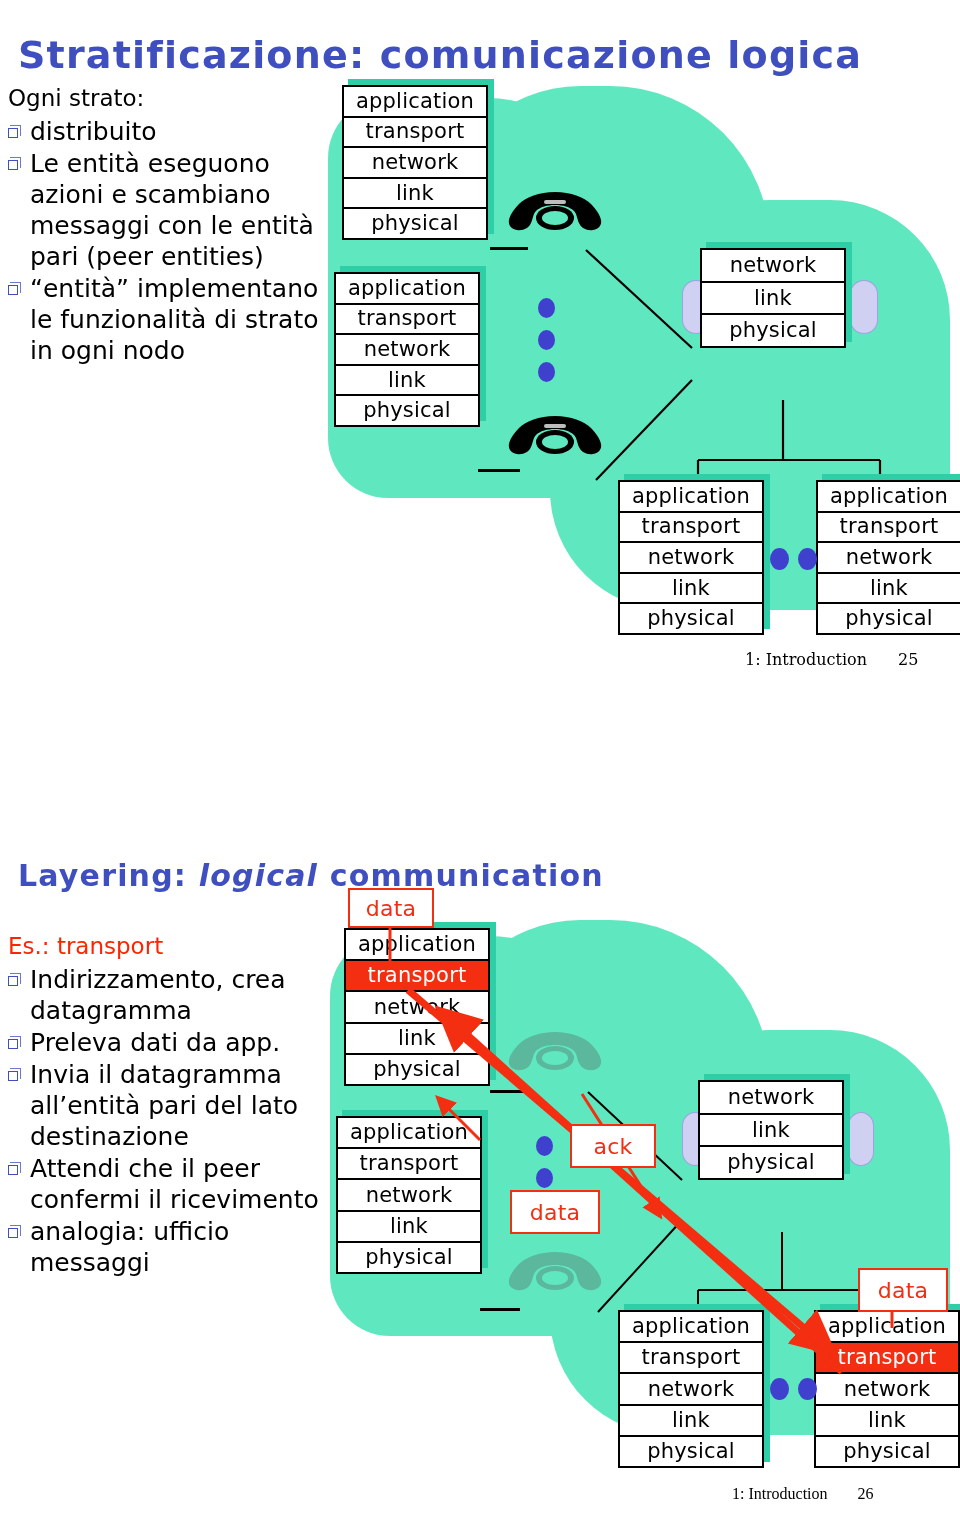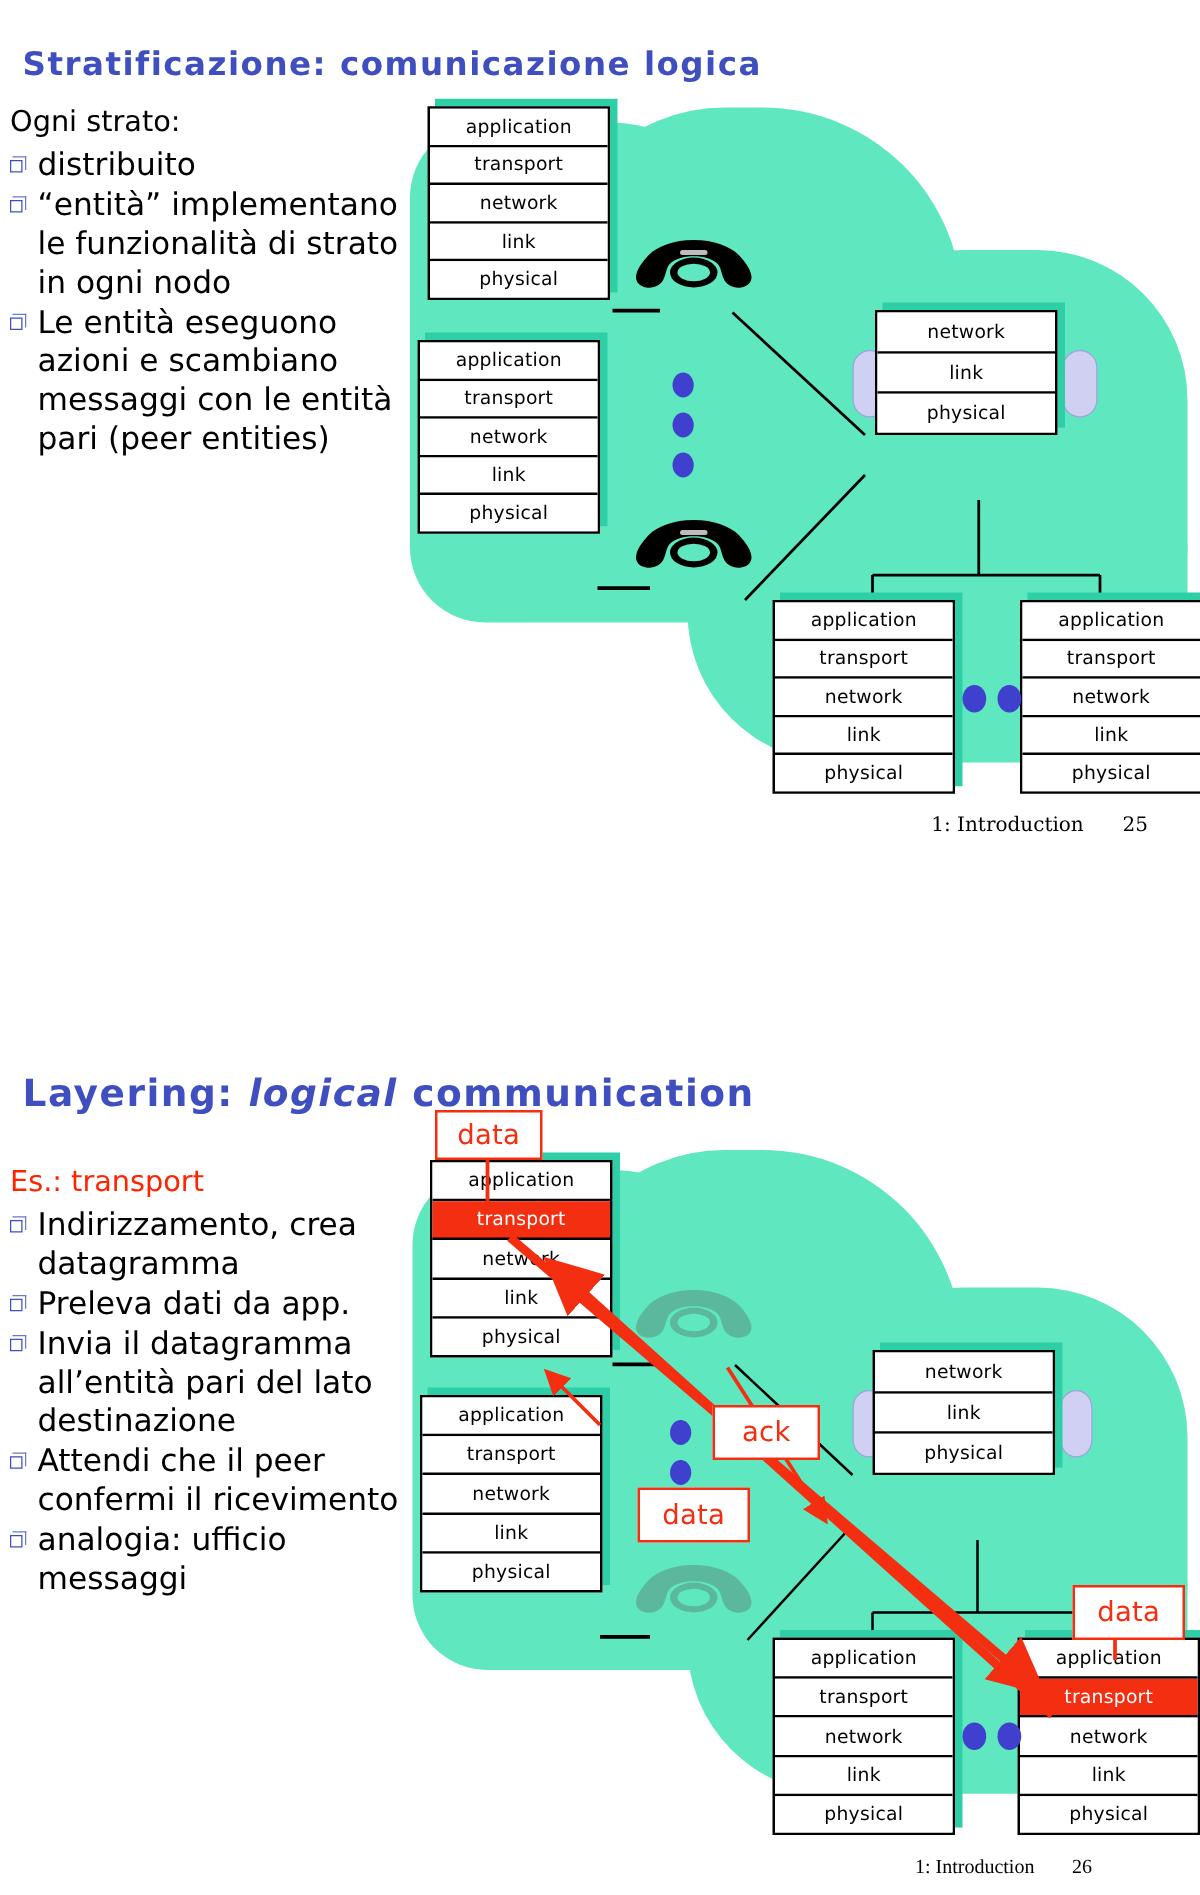--- a/index.html
+++ b/index.html
@@ -52,21 +52,21 @@
     background:#2ecfa6;
   }
   .stack .frame {
     position:absolute; left:0; top:0; width:100%; height:100%;
     border:2.5px solid #000; background:#fff;
     display:flex; flex-direction:column;
   }
   .stack .lyr {
     flex:1 1 0; display:flex; align-items:center; justify-content:center;
     border-bottom:2px solid #000; background:#fff;
-    font-size:15px; color:#000; line-height:1; letter-spacing:0.2px;
+    font-size:21px; color:#000; line-height:1; letter-spacing:0.2px;
     overflow:hidden; white-space:nowrap;
   }
   .stack .lyr:last-child { border-bottom:none; }
   .stack .lyr.hot { background:#f42e10; color:#ffffff; }
 
   .cyl {
     position:absolute; background:#cfd0f2; border:1.5px solid #9fa2e0;
     border-radius:50% / 26%;
   }
 
@@ -89,45 +89,45 @@
     position:absolute; font-family:"DejaVu Serif", serif; color:#000;
     font-size:16px; white-space:nowrap;
   }
   .footer .pg { margin-left:26px; }
 </style>
 </head>
 <body>
 
 <section id="slide1" class="slide">
 
-  <h1 class="slide-title" style="left:18px; top:20px; font-size:26px;">Stratificazione: comunicazione logica</h1>
+  <h1 class="slide-title" style="left:18px; top:8px; font-size:38px;">Stratificazione: comunicazione logica</h1>
 
   <div class="bullets" style="left:8px; top:84px; width:318px;">
     <p class="lead">Ogni strato:</p>
 
     <div class="bullet-row">
       <span class="cube">
           <i></i>
           <b></b>
         </span>
       <span class="btext">distribuito</span>
     </div>
     <div class="bullet-row">
       <span class="cube">
           <i></i>
           <b></b>
         </span>
+      <span class="btext">Le entità eseguono azioni e scambiano messaggi con le entità pari (peer entities)</span>
+    </div>
+    <div class="bullet-row">
+      <span class="cube">
+          <i></i>
+          <b></b>
+        </span>
       <span class="btext">“entità” implementano le funzionalità di strato in ogni nodo</span>
-    </div>
-    <div class="bullet-row">
-      <span class="cube">
-          <i></i>
-          <b></b>
-        </span>
-      <span class="btext">Le entità eseguono azioni e scambiano messaggi con le entità pari (peer entities)</span>
     </div>
   </div>
 
   <div class="diagram" style="left:320px; top:80px; width:640px; height:540px;">
 
     <div class="blob" style="left:8px; top:18px; width:280px; height:400px; border-radius:60px 120px 40px 60px;"></div>
     <div class="blob" style="left:120px; top:6px; width:330px; height:300px; border-radius:140px 160px 90px 60px;"></div>
     <div class="blob" style="left:330px; top:120px; width:300px; height:300px; border-radius:120px 120px 60px 60px;"></div>
     <div class="blob" style="left:230px; top:300px; width:400px; height:230px; border-radius:90px 60px 110px 120px;"></div>
     <div class="blob" style="left:40px; top:60px; width:260px; height:350px; border-radius:70px;"></div>

